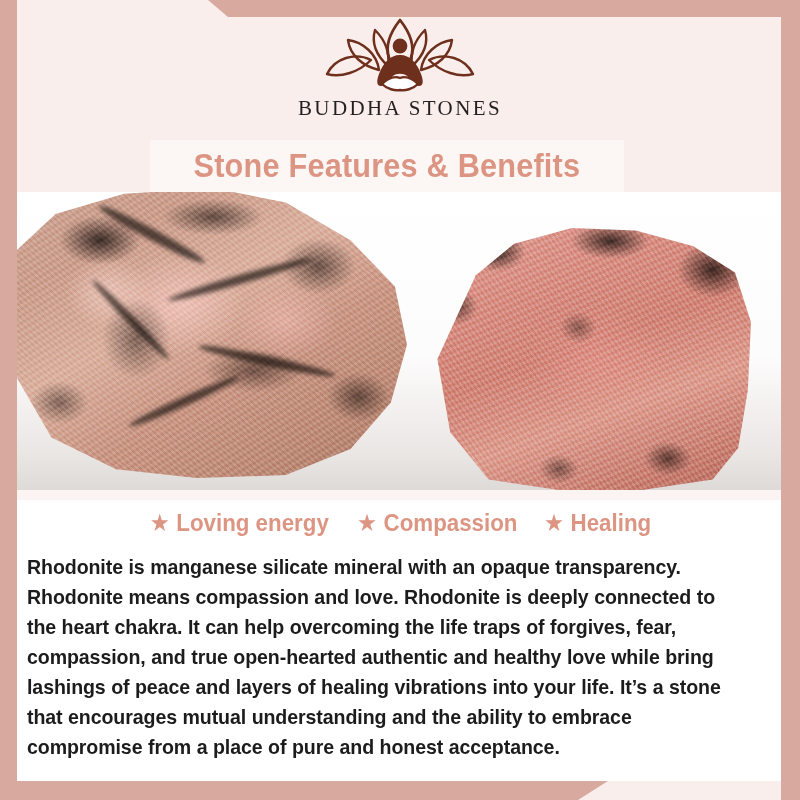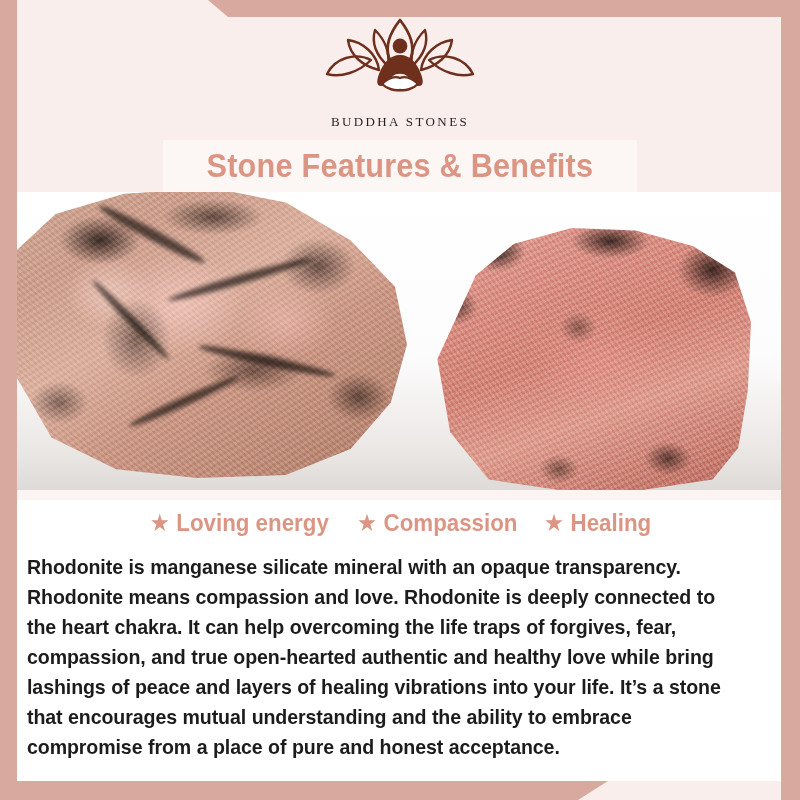--- a/index.html
+++ b/index.html
@@ -26,29 +26,29 @@
   }
 
   
   .header{position:absolute;left:0;top:0;width:800px;height:140px;}
   .logo-wrap{
     position:absolute;left:50%;top:14px;transform:translateX(-50%);
     width:260px;text-align:center;
   }
   .logo-mark{width:170px;height:82px;margin:0 auto;display:block;}
   .logo-word{
-    margin-top:18px;
+    margin-top:0;
     font-family:"Liberation Serif","DejaVu Serif",serif;
-    font-size:13px;letter-spacing:2.4px;color:#231f20;
+    font-size:21px;letter-spacing:2.4px;color:#231f20;
     white-space:nowrap;
   }
 
   
   .title-band{
-    position:absolute;left:163px;top:140px;width:474px;height:52px;
+    position:absolute;left:150px;top:140px;width:474px;height:52px;
     background:#fcf7f5;
     display:flex;align-items:center;justify-content:center;
   }
   .title-text{
     font-size:33px;font-weight:bold;color:#dd9583;
     font-stretch:condensed;
     transform:scaleX(.93);transform-origin:center;
     white-space:nowrap;letter-spacing:.2px;
   }
 

